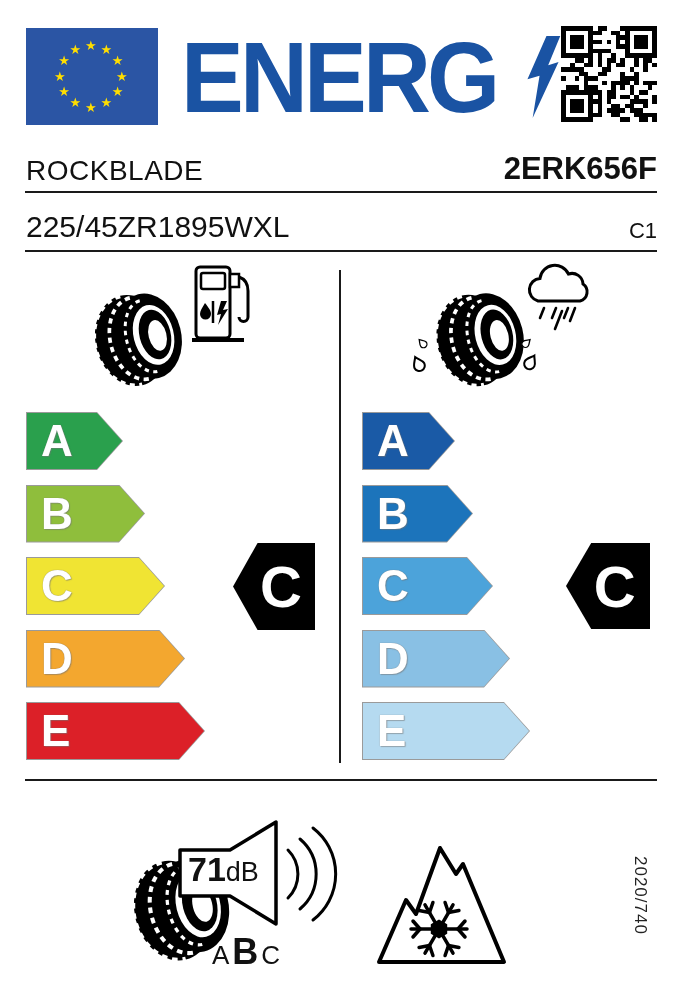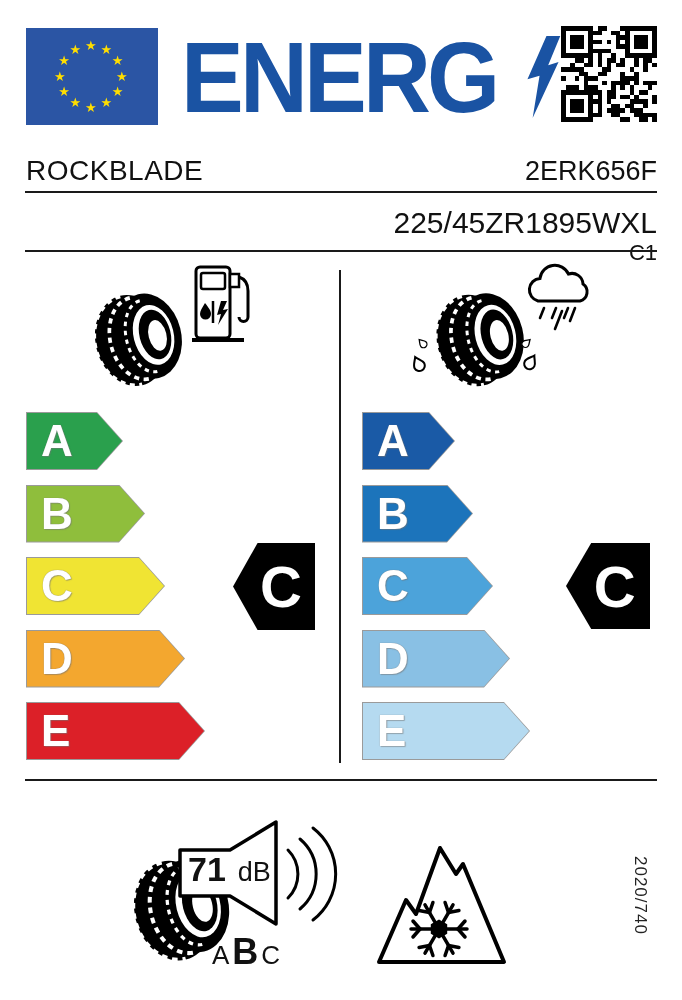--- a/index.html
+++ b/index.html
@@ -10,23 +10,23 @@
   .eu-flag{position:absolute;left:26px;top:28px;width:132px;height:97px;}
   .eu-star{position:absolute;line-height:1;}
   .energ{position:absolute;left:181px;top:40px;height:84px;display:flex;align-items:flex-start;}
   .energ-text{font-size:100px;font-weight:bold;line-height:74px;letter-spacing:-4px;transform:scaleX(0.94);transform-origin:left top;}
   .bolt-svg{margin-left:6px;margin-top:-4px;}
   .qr{position:absolute;left:561px;top:26px;width:96px;height:96px;}
 
   
   .row{position:absolute;left:26px;right:25px;display:flex;justify-content:space-between;align-items:flex-end;}
   #brand-row{top:153px;height:34px;}
-  #size-row{top:206px;height:38px;flex-direction:column;}
+  #size-row{top:206px;height:38px;}
   .brand{font-weight:normal;font-size:28px;letter-spacing:0.5px;}
-  .model{font-size:27px;}
+  .model{font-size:31px;font-weight:bold;}
   .size{font-size:30px;}
   .tclass{font-size:22px;text-align:center;}
   .hr{position:absolute;left:25px;width:632px;height:2px;background:#1a1a1a;}
   #hr1{top:191px;}
   #hr2{top:250px;}
   #hr3{top:779px;}
   .vdiv{position:absolute;left:339px;top:270px;width:2px;height:493px;background:#1a1a1a;}
 
   
   .scale{position:absolute;top:412px;display:flex;flex-direction:column;gap:14.5px;}
@@ -51,21 +51,21 @@
   #pump-icon{left:192px;top:263px;width:58px;height:82px;}
   #wet-tire{left:413px;top:283px;width:127px;height:112px;}
   #cloud-icon{left:520px;top:261px;width:76px;height:74px;}
   #noise-tire{left:123px;top:848px;width:114px;height:122px;}
   #speaker-icon{left:172px;top:812px;width:170px;height:120px;}
   #snow-icon{left:376px;top:842px;width:132px;height:126px;}
 
   
   #noise-text{position:absolute;left:188px;top:850px;display:flex;align-items:baseline;}
   #noise-value{font-size:34px;font-weight:bold;}
-  #noise-unit{font-size:27px;margin-left:12px;}
+  #noise-unit{font-size:27px;margin-left:0;}
   #noise-classes{position:absolute;left:212px;top:930px;height:38px;display:flex;align-items:flex-end;gap:3px;}
   .noise-class{font-size:26px;line-height:0.92;}
   .noise-class.rated{font-size:36px;font-weight:bold;}
 
   #regulation{position:absolute;left:630px;top:856px;writing-mode:vertical-rl;font-size:17px;letter-spacing:1px;color:#222;}
 </style>
 </head>
 <body>
 
 <div class="label">

